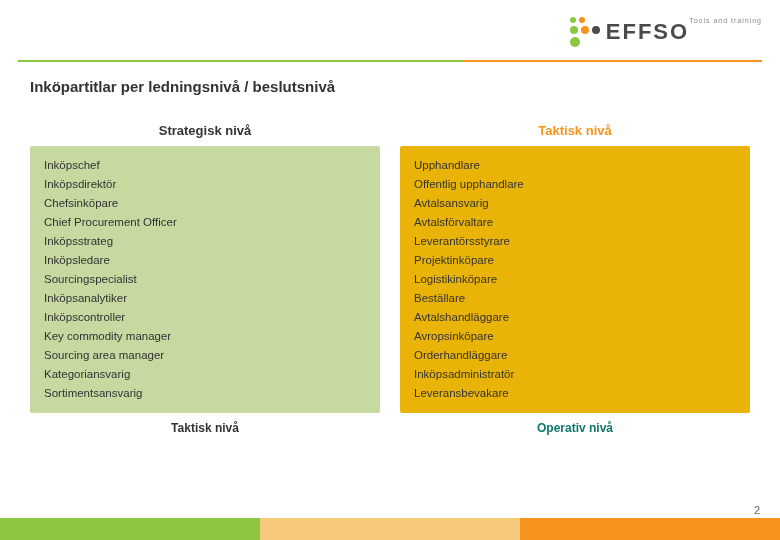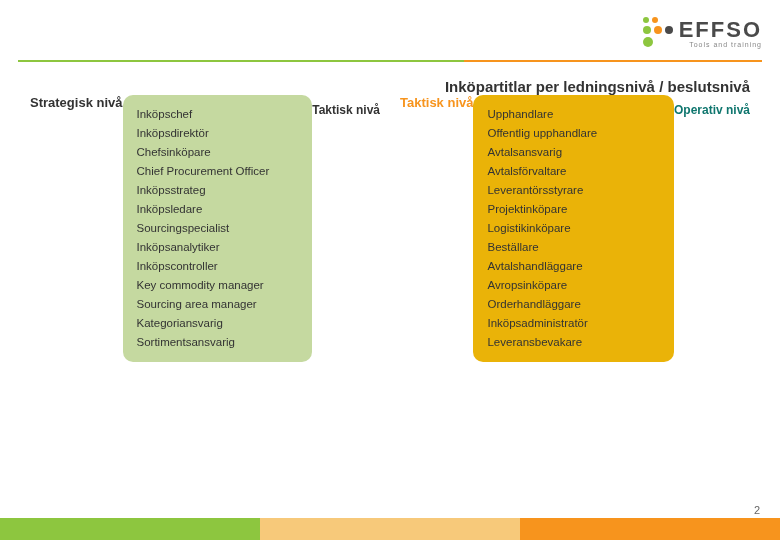--- a/index.html
+++ b/index.html
@@ -66,50 +66,50 @@
 
     
     .main-content {
       padding: 16px 30px 10px 30px;
     }
 
     .page-title {
       font-size: 15px;
       font-weight: bold;
       color: #333;
-      margin-bottom: 0;
-      text-align: right;
+      margin-bottom: 28px;
     }
 
     .columns-container {
       display: flex;
       gap: 20px;
     }
 
     .column {
       flex: 1;
       display: flex;
-      flex-direction: row;
+      flex-direction: column;
+      align-items: center;
     }
 
     .column-header {
       font-size: 13px;
       font-weight: bold;
       color: #333;
       margin-bottom: 8px;
     }
 
     .column-header.taktisk {
       color: #f7941d;
     }
 
     .column-box {
       width: 100%;
       padding: 10px 14px;
-      border-radius: 10px;
+      border-radius: 2px;
       flex: 1;
     }
 
     .column-box.strategisk {
       background: #c5d9a0;
     }
 
     .column-box.taktisk {
       background: #eab308;
     }
@@ -194,21 +194,21 @@
       </div>
       <div class="logo-dot-row">
         <div class="logo-dot dot-md dot-green"></div>
         <div class="logo-dot dot-md dot-orange"></div>
         <div class="logo-dot dot-md dot-dark"></div>
       </div>
       <div class="logo-dot-row">
         <div class="logo-dot dot-lg dot-green"></div>
       </div>
     </div>
-    <div style="display:flex;flex-direction:column;">
+    <div style="display:flex;flex-direction:row;">
       <span class="logo-text">EFFSO</span>
       <span class="logo-tagline">Tools and training</span>
     </div>
   </div>
 </div>
 
 <div class="divider"></div>
 
 <div class="main-content">
   <div class="page-title">Inköpartitlar per ledningsnivå / beslutsnivå</div>

